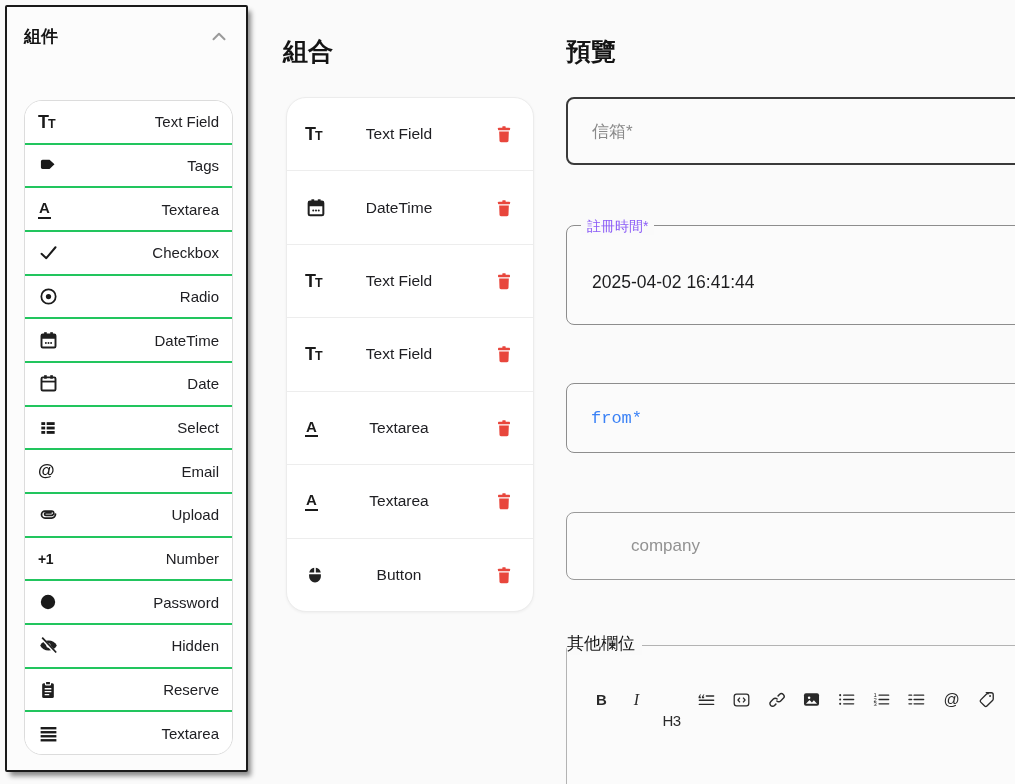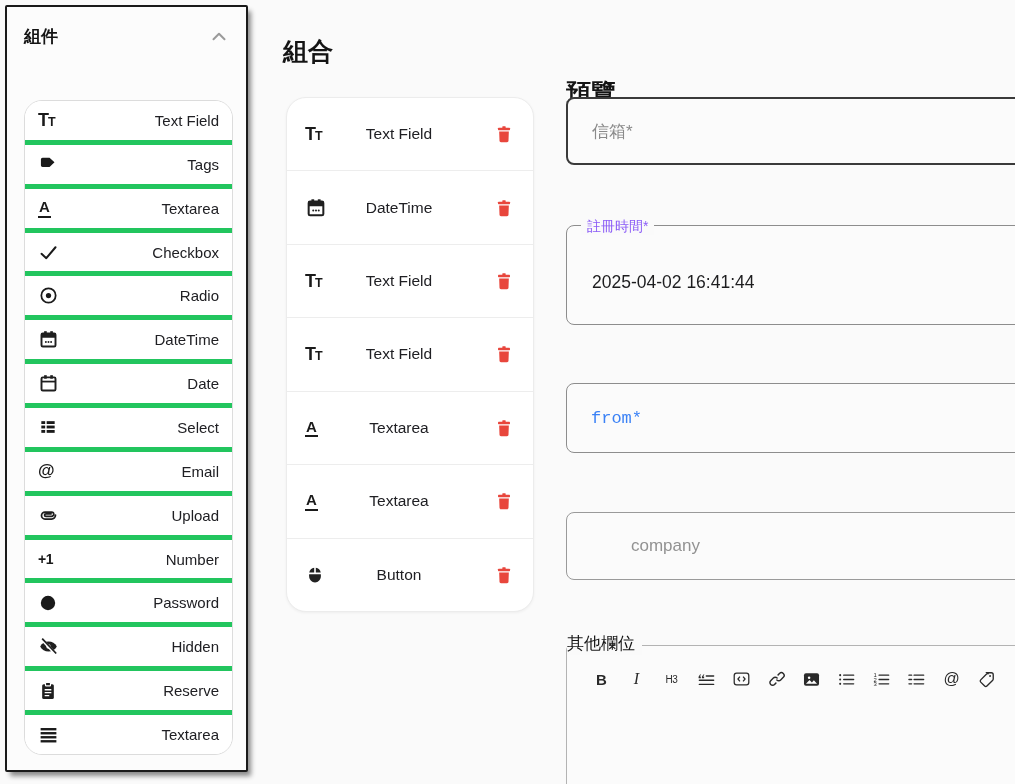--- a/index.html
+++ b/index.html
@@ -8,21 +8,21 @@
 
   
   .palette-panel { position: absolute; left: 5px; top: 5px; width: 243px; height: 767px;
     border: 2.5px solid #1a1a1a; border-radius: 2px; background: #fcfcfc;
     box-shadow: 4px 5px 5px -1px rgba(0,0,0,0.45); }
   .palette-header { display: flex; align-items: center; justify-content: space-between; padding: 18px 16px 0 17px; }
   .palette-title { font-size: 17px; font-weight: 700; color: #141414; }
   .palette-card { position: absolute; left: 17px; top: 93px; width: 209px; height: 655px;
     background: #fff; border: 1px solid #dcdcdc; border-radius: 18px; display: flex; flex-direction: column; overflow: hidden; }
   .p-row { flex: 1; display: flex; align-items: center; padding: 0 13px; background: #fff; }
-  .p-row + .p-row { border-top: 5px solid #22c55e; align-items: center; }
+  .p-row + .p-row { border-top: 2px solid #22c55e; align-items: center; }
   .p-icon { width: 26px; display: flex; align-items: center; justify-content: flex-start; color: #1e1e1e; }
   .p-label { margin-left: auto; font-size: 15px; color: #202024; }
 
   
   .col-title { position: absolute; font-size: 25px; font-weight: 700; color: #141414; }
   .comp-card { position: absolute; left: 286px; top: 97px; width: 248px; height: 515px;
     background: #fff; border: 1px solid #ececec; border-radius: 20px; display: flex; flex-direction: column;
     overflow: hidden; box-shadow: 0 1px 3px rgba(0,0,0,0.05); }
   .c-row { flex: 1; display: flex; align-items: center; padding: 0 18px; }
   .c-row + .c-row { border-top: 1px solid #ededed; }
@@ -43,21 +43,21 @@
   .fieldset-value { display: flex; align-items: center; height: 100%; padding: 14px 0 0 25px;
     font-size: 17.5px; color: #1d1d1f; }
   .editor { position: absolute; left: 566px; top: 645px; width: 470px; height: 155px;
     border: 1.3px solid #b3b3b3; border-radius: 5px; background: #fbfbfb; }
   .editor-label { position: absolute; top: -13px; left: 0; font-size: 17px; color: #151515;
     background: #fafafa; padding-right: 7px; line-height: 22px; text-align: center; }
   .toolbar { display: flex; align-items: center; gap: 16px; padding: 22px 0 0 25px; color: #2a2a2a; }
   .tb-item { width: 19px; height: 22px; display: flex; align-items: center; justify-content: center; cursor: pointer; }
   .tb-bold { font-weight: 800; font-size: 15px; }
   .tb-italic { font-style: italic; font-family: "Liberation Serif", serif; font-size: 16px; }
-  .tb-h3 { font-size: 10px; font-weight: 500; letter-spacing: -0.5px; }
+  .tb-h3 { font-size: 15px; font-weight: 500; letter-spacing: -0.5px; margin-top: 41px; }
   .tb-at { font-size: 16px; }
 
   
   .ic-tt { font-weight: 800; color: #1a1a1a; letter-spacing: -1px; line-height: 1; }
   .ic-tt .big { font-size: 18px; }
   .ic-tt .sm { font-size: 12.5px; }
   .ic-A { font-weight: 800; font-size: 15px; color: #1a1a1a; border-bottom: 2.5px solid #1a1a1a; line-height: 1.05; padding: 0 1px 1px 1px; }
   .ic-at { font-weight: 600; font-size: 17px; color: #1a1a1a; }
   .ic-num { font-weight: 800; font-size: 14px; color: #1a1a1a; letter-spacing: -0.5px; }
   svg { display: block; }
@@ -321,21 +321,21 @@
         <svg width="20" height="20" viewBox="0 0 24 24" fill="#e8463c">
             <rect x="10" y="2.6" width="4" height="2.6" rx="0.8"></rect>
             <rect x="4.8" y="4.4" width="14.4" height="3" rx="0.8"></rect>
             <path d="M6.2 9h11.6l-.4 11.2c0 1-.8 1.7-1.8 1.7H8.4c-1 0-1.8-.7-1.8-1.7L6.2 9z"></path>
           </svg>
       </span>
     </div>
 
   </div>
 
-  <h2 class="col-title" style="left:566px; top:35px;margin-top:41px;">預覽</h2>
+  <h2 class="col-title" style="left:566px; top:35px;">預覽</h2>
 
   <div class="field field-dark" style="top:97px; height:68px;">
     <span class="placeholder">信箱*</span>
   </div>
 
   <div class="fieldset">
     <span class="legend">註冊時間*</span>
     <div class="fieldset-value">2025-04-02 16:41:44</div>
   </div>
 

